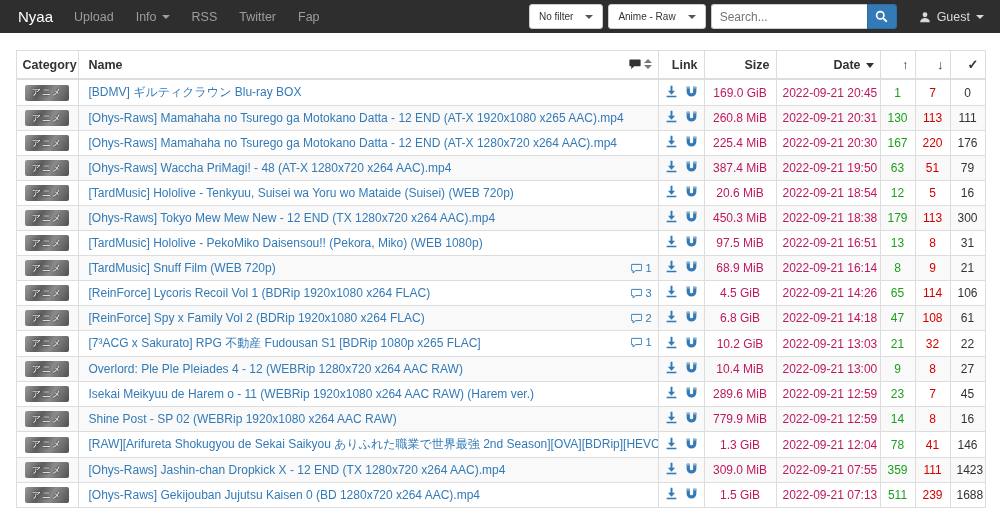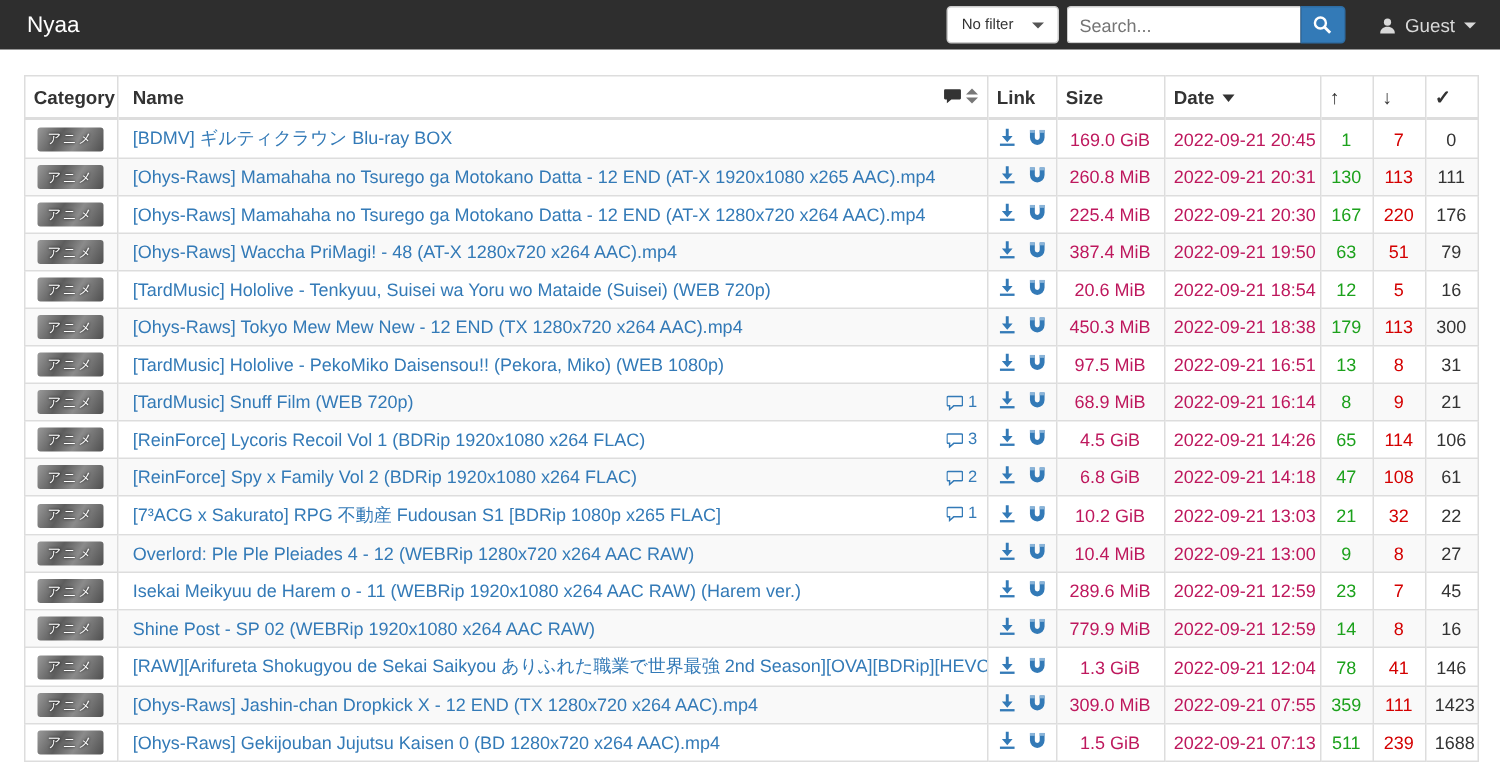--- a/index.html
+++ b/index.html
@@ -24,21 +24,21 @@
   .select-box .caret{border-top-color:#555;}
   .search-group{display:flex;align-items:center;margin-right:14px;}
   .search-input{height:25px;width:156px;border:1px solid #ccc;border-right:none;border-radius:3px 0 0 3px;padding:0 8px;font-size:12px;outline:none;font-family:"Liberation Sans",sans-serif;}
   .search-btn{height:25px;width:30px;border:1px solid #2e6da4;background:var(--accent);border-radius:0 3px 3px 0;display:flex;align-items:center;justify-content:center;cursor:pointer;padding:0;}
   .user-box{color:#d9d9d9;font-size:12.5px;display:flex;align-items:center;gap:6px;padding:0 8px;cursor:pointer;}
 
   
   .container{width:969px;margin:17px auto 0;}
   table{width:100%;border-collapse:collapse;font-size:12px;border:1px solid var(--border);table-layout:fixed;}
   th,td{border:1px solid var(--border);padding:4px 6px;vertical-align:middle;overflow:hidden;white-space:nowrap;}
-  thead th{border-bottom-width:2px;font-size:12.5px;text-align:left;padding:6px;cursor:pointer;background:#fff;}
+  thead th{border-bottom-width:2px;font-size:12.5px;text-align:right;padding:6px;cursor:pointer;background:#fff;}
   thead th.th-name{text-align:left;padding-left:10px;}
   tbody tr:nth-child(even){background:#f9f9f9;}
   tbody tr:nth-child(odd){background:#fff;}
   td.c-cat{text-align:center;}
   td.c-name{text-align:left;padding-left:10px;}
   td.c-name a.tname{color:var(--accent);}
   td.c-link{text-align:center;}
   td.c-size,td.c-date{text-align:center;color:#be185d;}
   td.c-seed{text-align:center;color:var(--seed);}
   td.c-leech{text-align:center;color:var(--leech);}
@@ -53,24 +53,60 @@
   .sort-both i{width:0;height:0;border-left:4px solid transparent;border-right:4px solid transparent;display:block;}
   .sort-both .up{border-bottom:4px solid #777;}
   .sort-both .down{border-top:4px solid #777;}
   .hdr-glyph{font-weight:bold;font-size:13px;}
 </style>
 </head>
 <body>
 
 <nav class="navbar">
   <a class="brand">Nyaa</a>
+  <ul class="nav-links">
+  <li>
+        <a class="nav-link">
+          <span class="lbl">Upload</span>
+        </a>
+      </li>
+
+  <li>
+        <a class="nav-link">
+          <span class="lbl">Info</span>
+          <span class="caret"></span>
+        </a>
+      </li>
+
+  <li>
+        <a class="nav-link">
+          <span class="lbl">RSS</span>
+        </a>
+      </li>
+
+  <li>
+        <a class="nav-link">
+          <span class="lbl">Twitter</span>
+        </a>
+      </li>
+
+  <li>
+        <a class="nav-link">
+          <span class="lbl">Fap</span>
+        </a>
+      </li>
+</ul>
 
   <div class="nav-right">
     <div class="select-box">
       <span>No filter</span>
+      <span class="caret"></span>
+    </div>
+    <div class="select-box">
+      <span>Anime - Raw</span>
       <span class="caret"></span>
     </div>
     <div class="search-group">
       <input class="search-input" type="text" placeholder="Search..." style="">
       <button class="search-btn">
         <span style="display:inline-flex;">
           <svg width="13" height="13" viewBox="0 0 16 16">
               <circle cx="6.5" cy="6.5" r="4.5" fill="none" stroke="#fff" stroke-width="2"></circle>
               <line x1="10" y1="10" x2="14.5" y2="14.5" stroke="#fff" stroke-width="2.4"></line>
             </svg>

